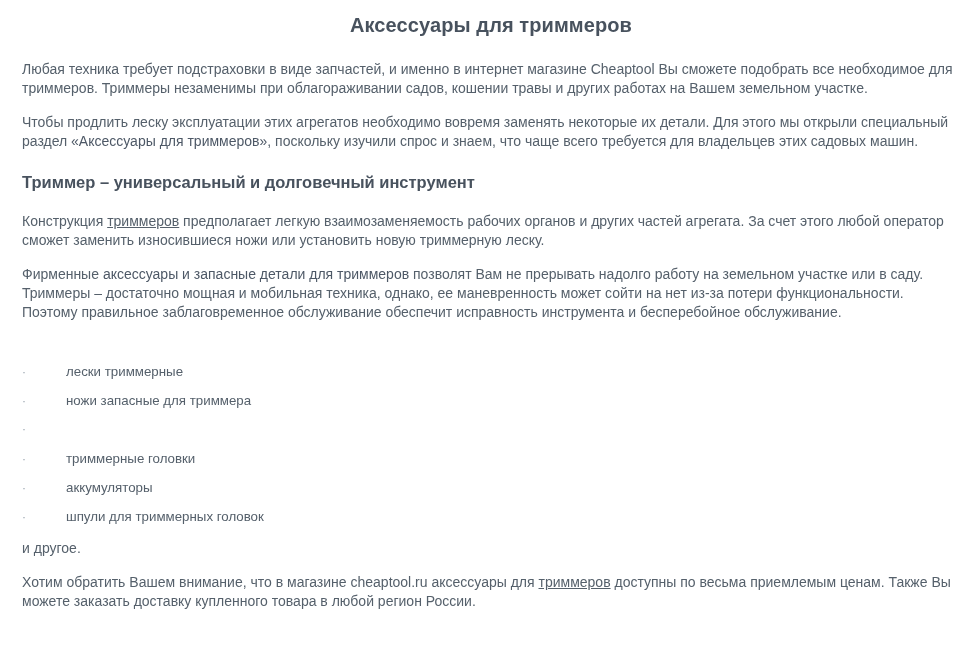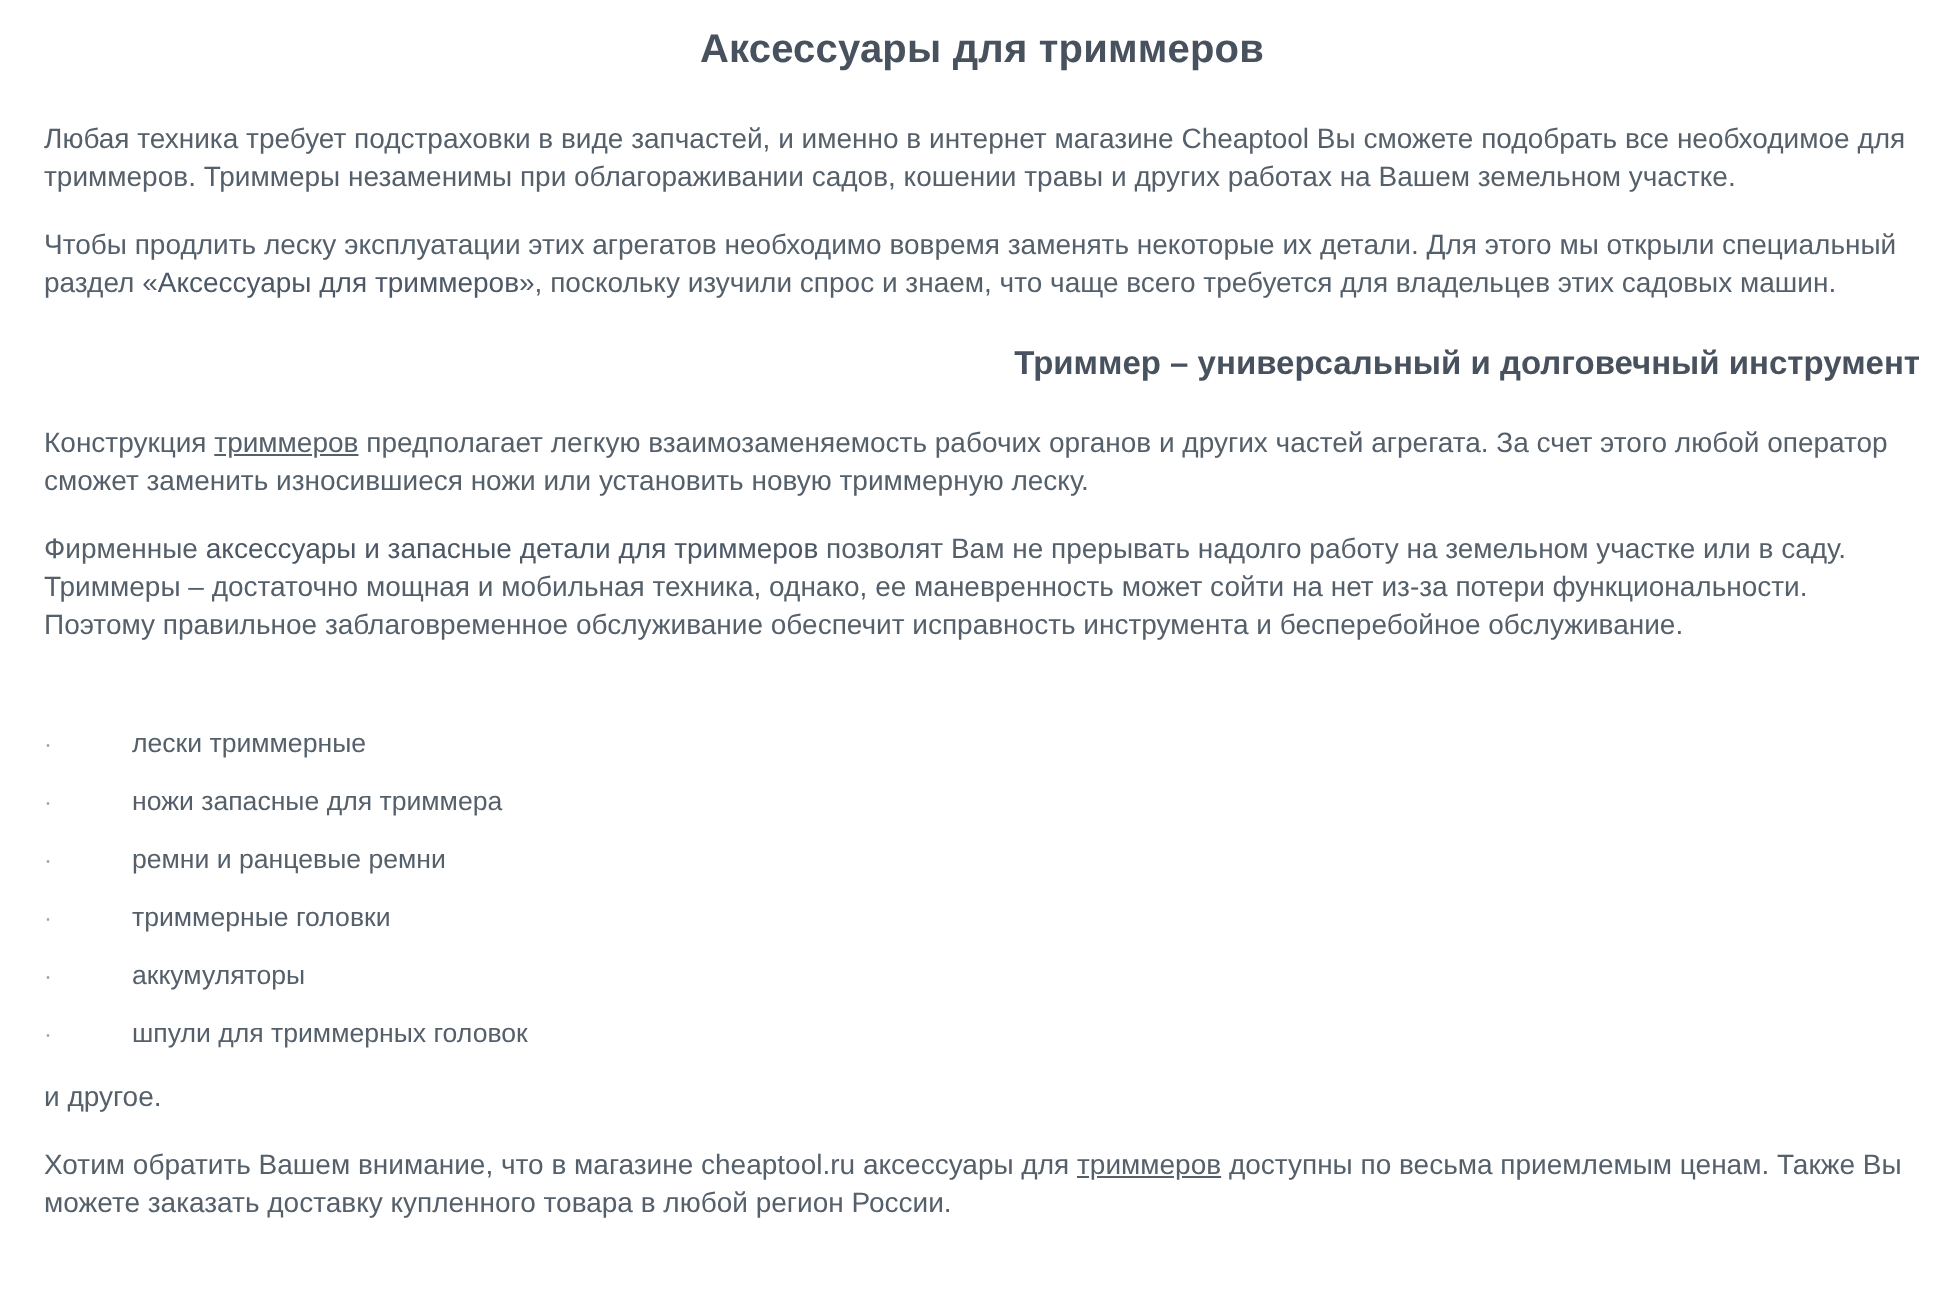--- a/index.html
+++ b/index.html
@@ -29,21 +29,21 @@
     text-align: center;
     font-size: 20px;
     line-height: 26px;
     font-weight: bold;
     color: #48525e;
     letter-spacing: 0.1px;
   }
   h2.doc-subtitle {
     margin: 0;
     padding: 0;
-    text-align: right;
+    text-align: left;
     font-size: 16.5px;
     line-height: 22px;
     font-weight: bold;
     color: #48525e;
   }
   p.para {
     margin: 0;
     font-size: 14px;
     line-height: 19px;
     color: #55606b;
@@ -137,21 +137,20 @@
     <li>
       <span class="bullet-mark">·</span>
       <span class="bullet-text">лески триммерные</span>
     </li>
     <li>
       <span class="bullet-mark">·</span>
       <span class="bullet-text">ножи запасные для триммера</span>
     </li>
     <li>
       <span class="bullet-mark">·</span>
-      <span class="bullet-text">ремни и ранцевые ремни</span>
     </li>
     <li>
       <span class="bullet-mark">·</span>
       <span class="bullet-text">триммерные головки</span>
     </li>
     <li>
       <span class="bullet-mark">·</span>
       <span class="bullet-text">аккумуляторы</span>
     </li>
     <li>

